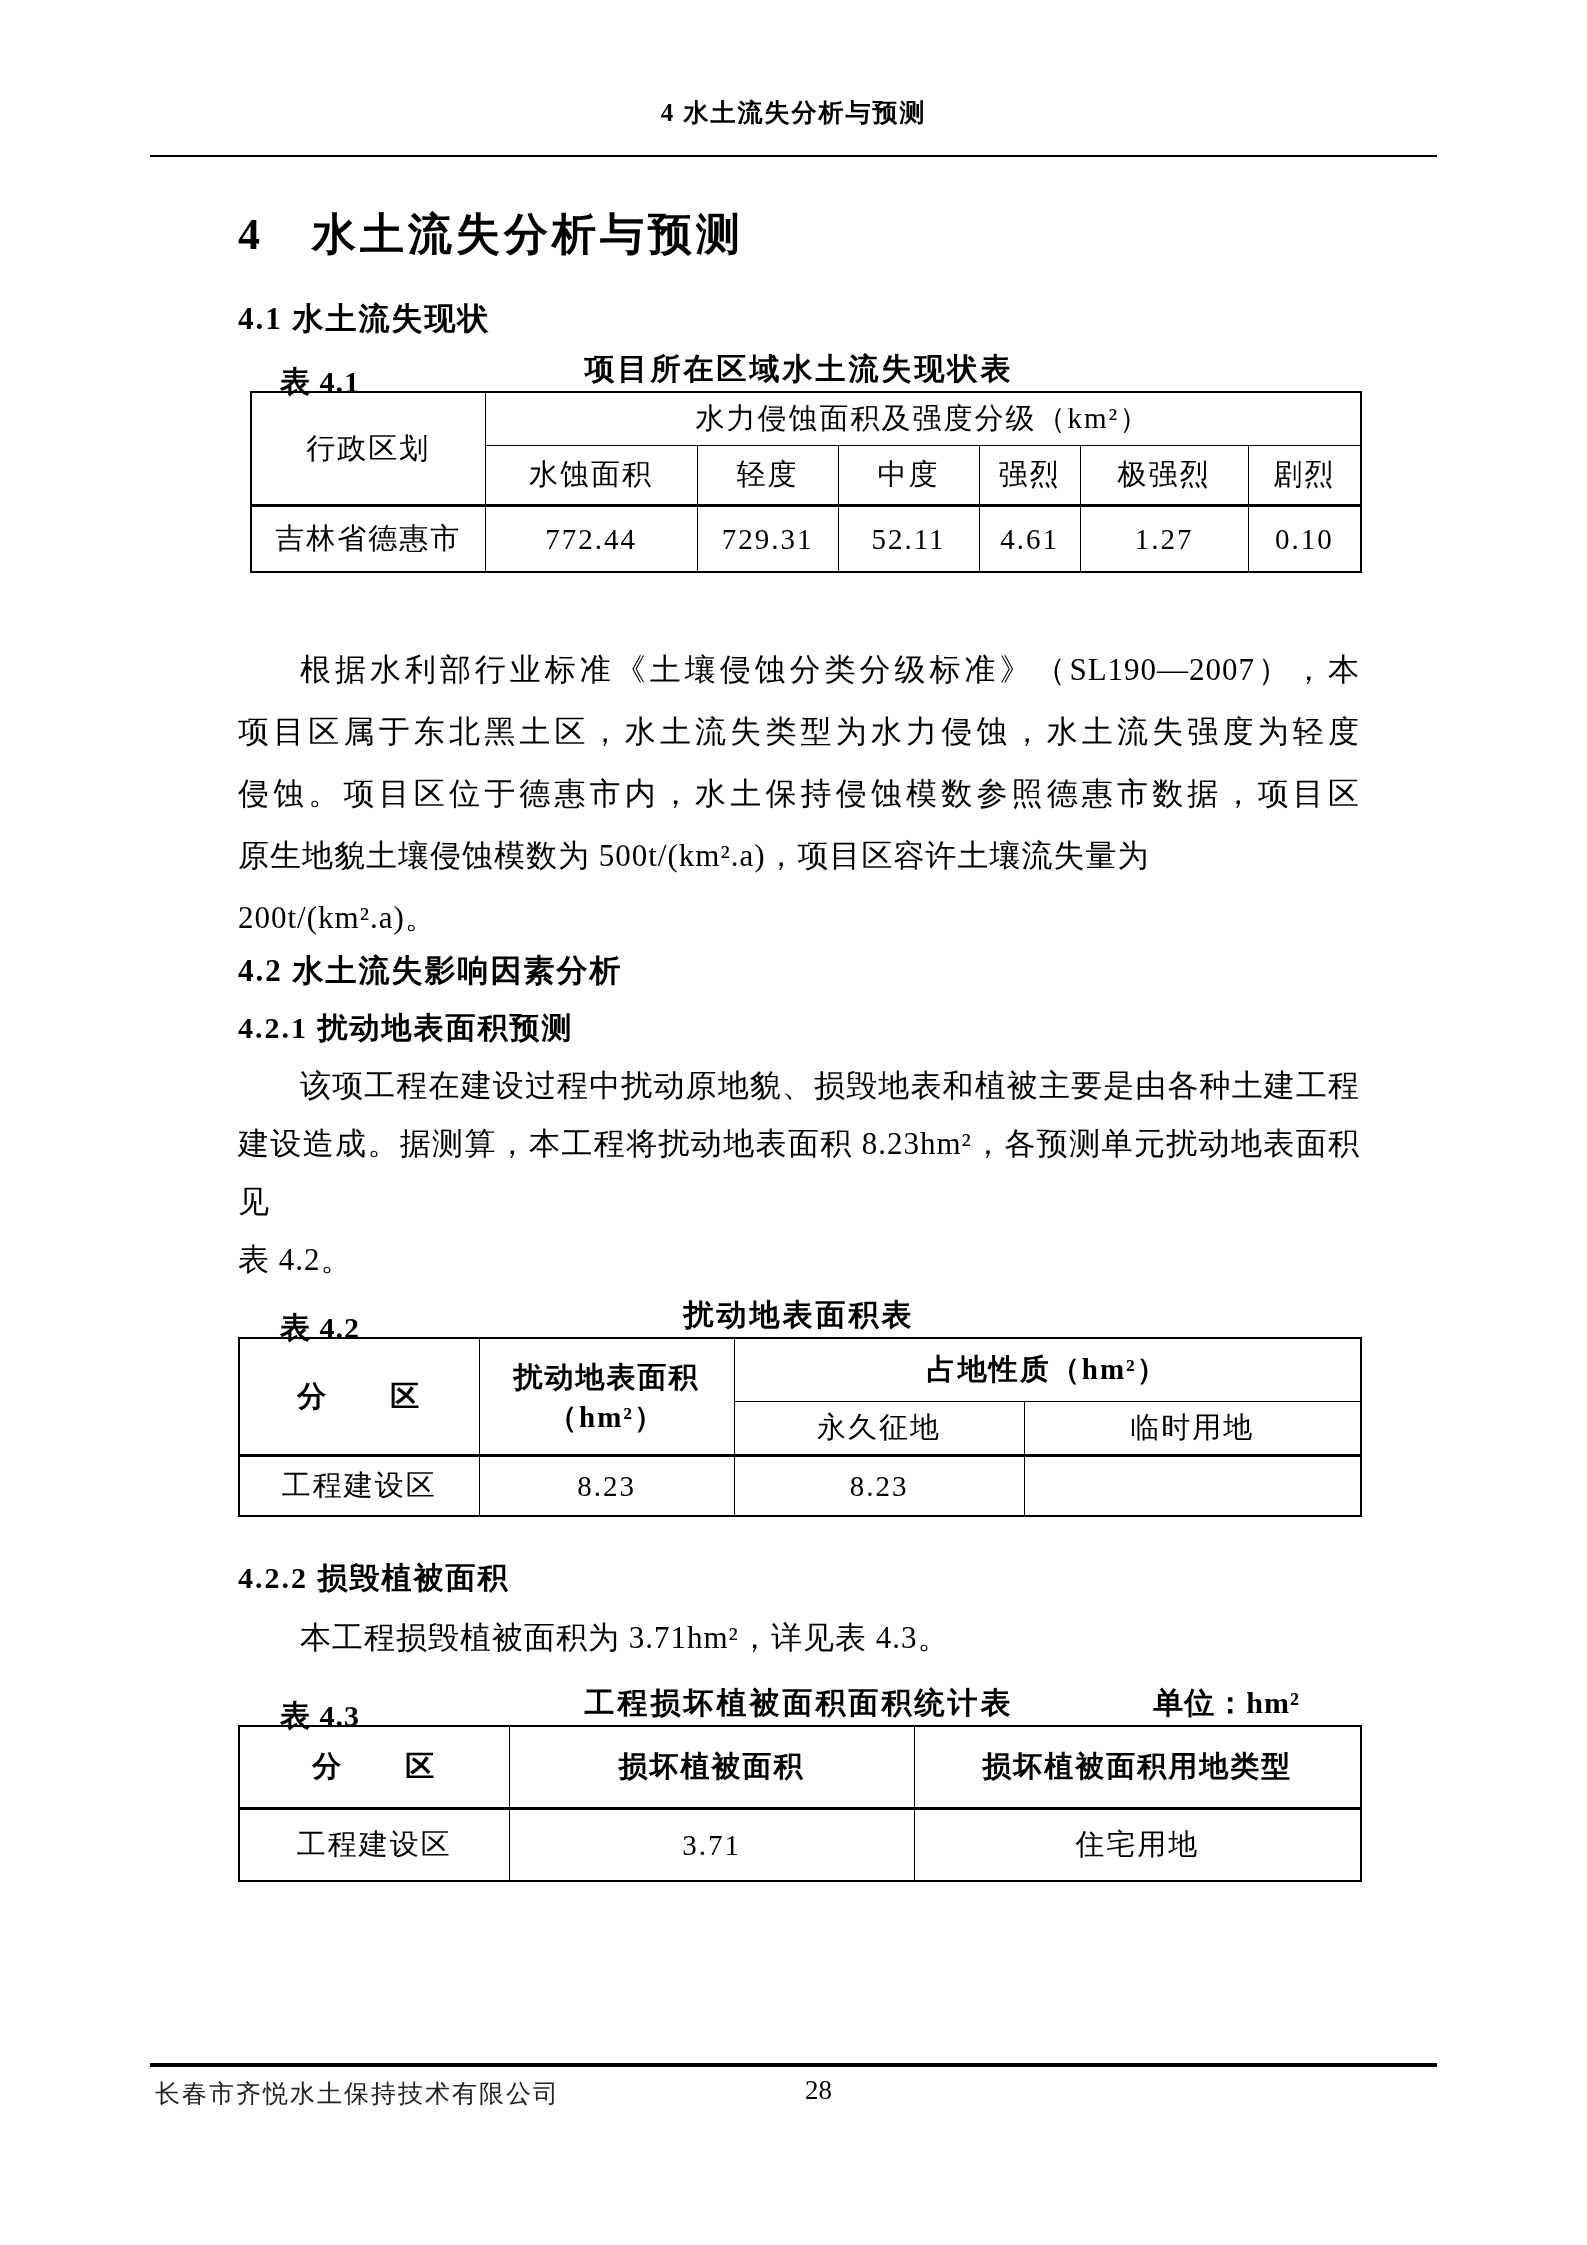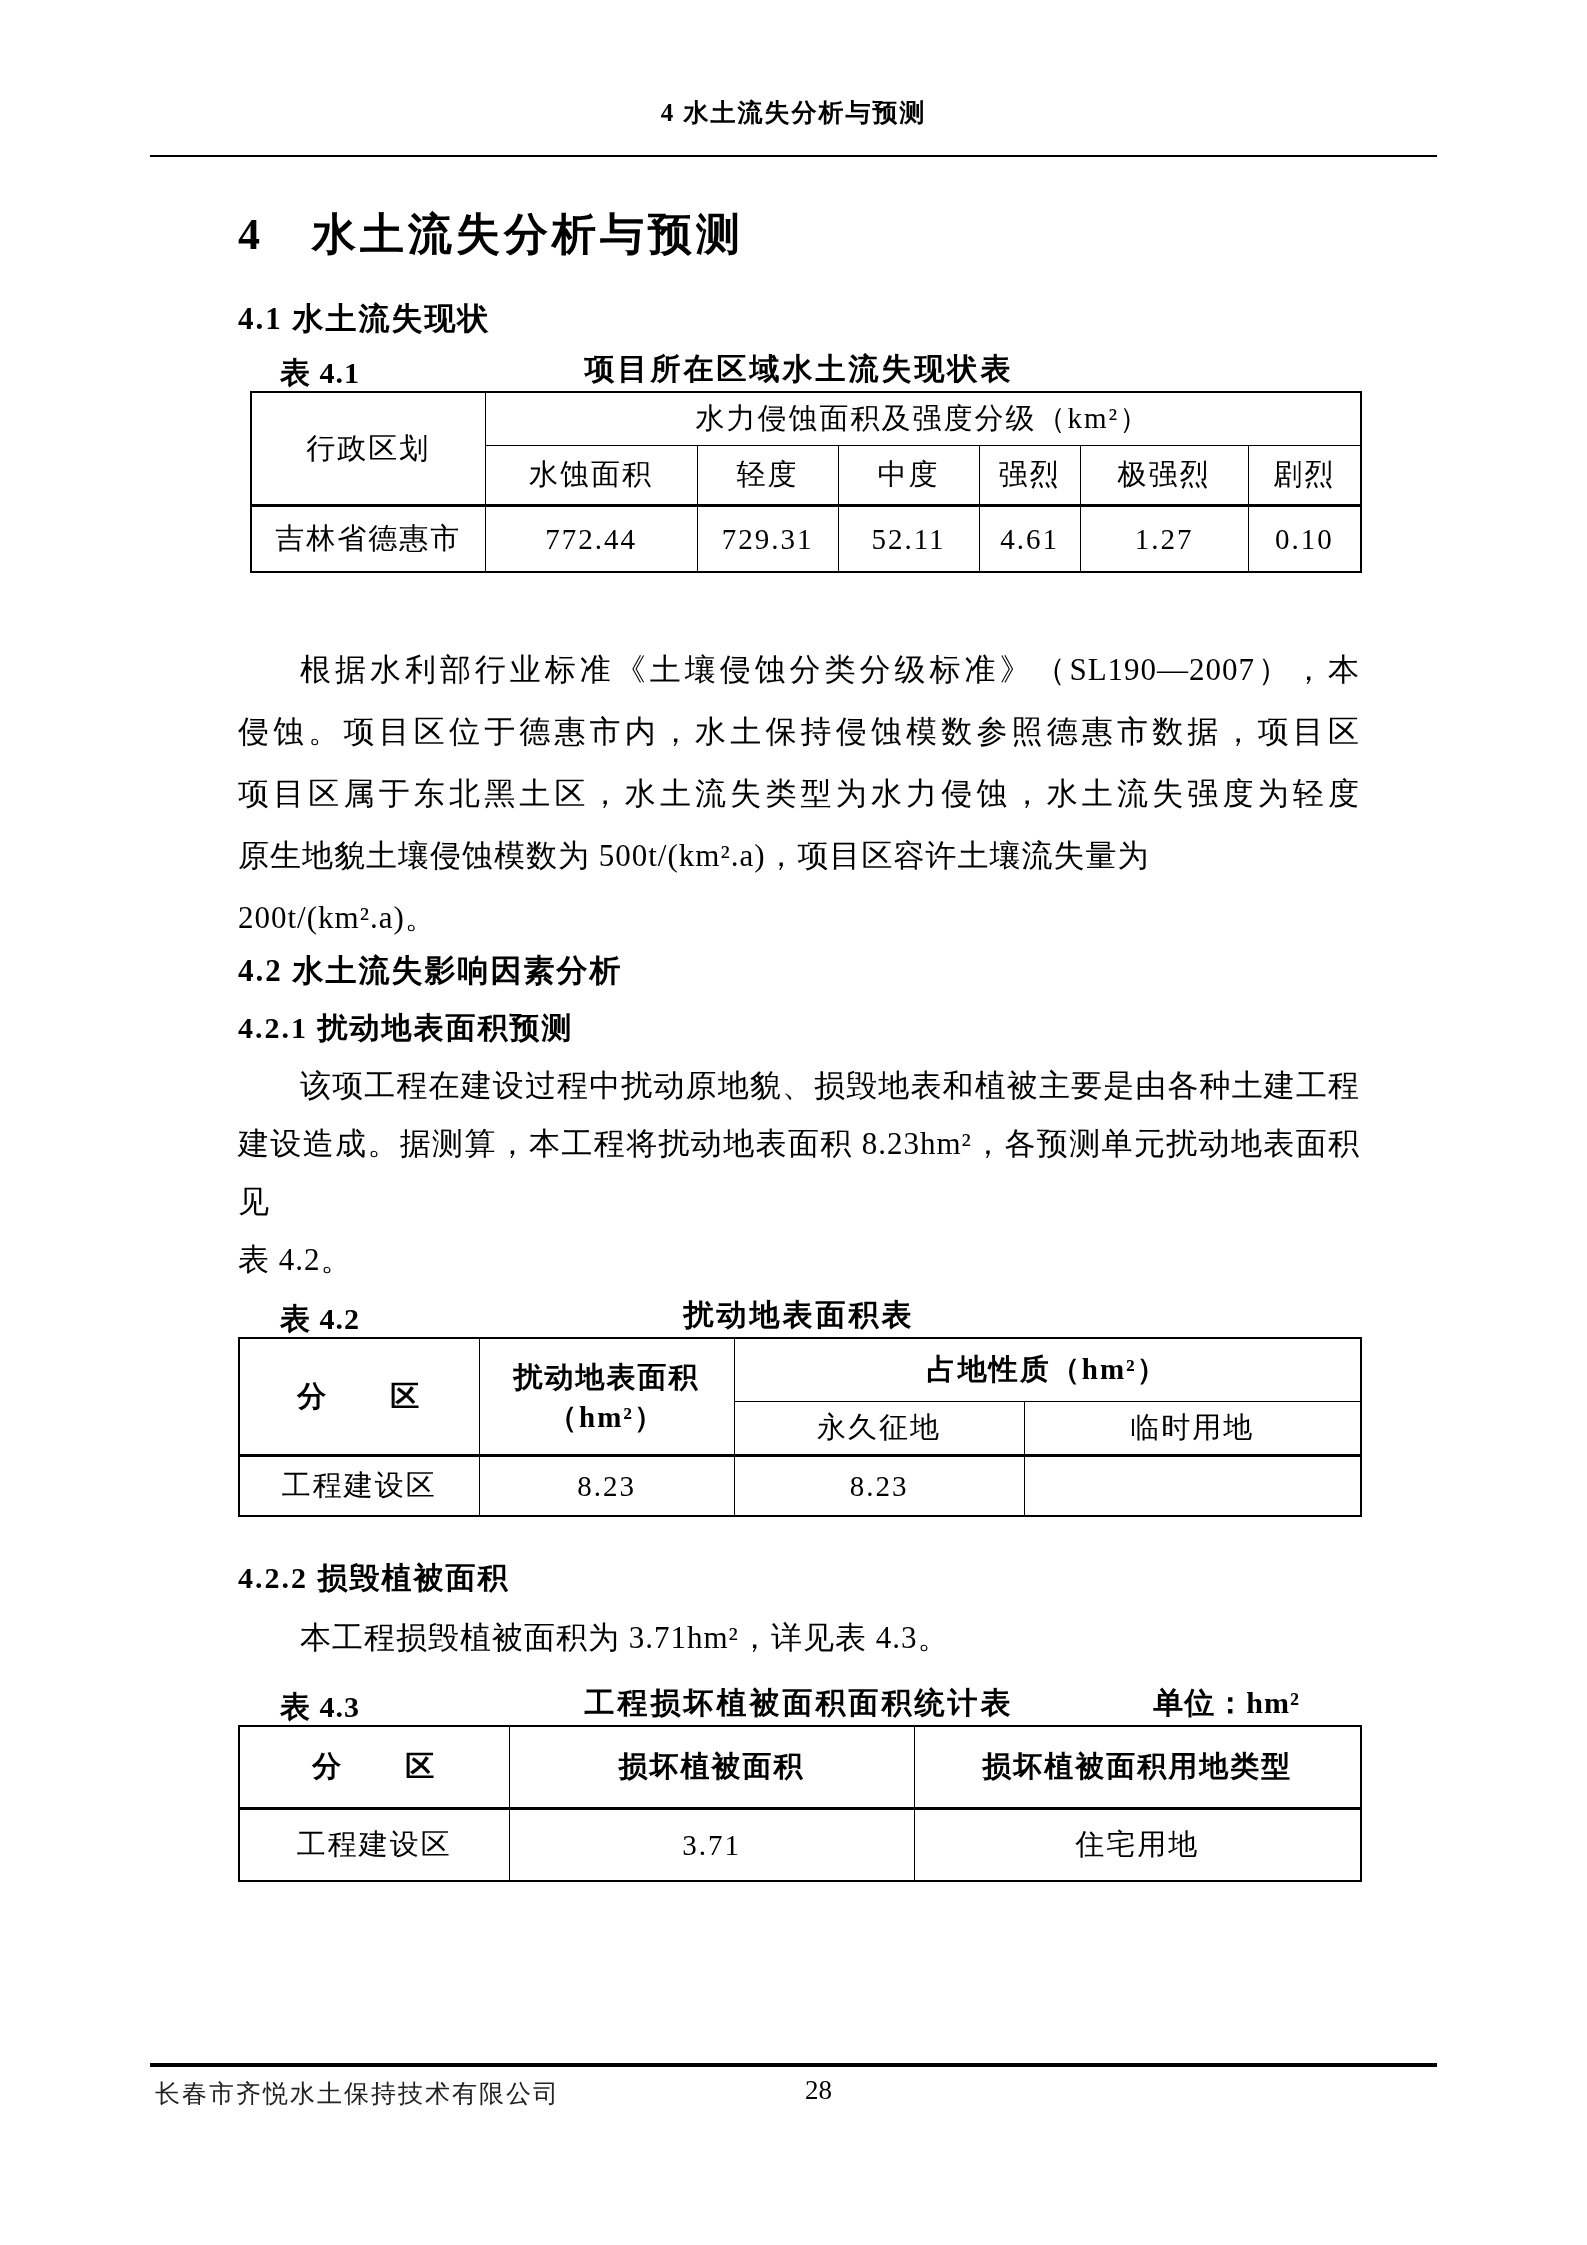--- a/index.html
+++ b/index.html
@@ -52,21 +52,21 @@
   }
   .para.m2 .pline { line-height:62px; }
   .pline.jfull { text-align-last:justify; }
   .pline.indent { text-indent:62px; }
 
   
   .tcap { position:relative; font-size:30px; font-weight:bold; line-height:44px; }
   .tcap.c41 { margin-top:6px; }
   .tcap.c42 { margin-top:4px; }
   .tcap.c43 { margin-top:14px; }
-  .tcap .lbl { position:absolute; left:42px; top:4px; letter-spacing:1px; }
+  .tcap .lbl { position:absolute; left:42px; top:13px; letter-spacing:1px; }
   .tcap .ttl { text-align:center; letter-spacing:3px; }
   .tcap .unit { position:absolute; right:60px; top:0; letter-spacing:1px; }
 
   
   table.tbl {
     border-collapse:collapse; table-layout:fixed;
     border:2px solid #000;
   }
   table.tbl td {
     border:1px solid #000;
@@ -154,22 +154,22 @@
           <td>52.11</td>
           <td>4.61</td>
           <td>1.27</td>
           <td>0.10</td>
         </tr>
       </tbody>
     </table>
 
     <div class="para m2">
       <div class="pline jfull indent">根据水利部行业标准《土壤侵蚀分类分级标准》（SL190—2007），本</div>
+      <div class="pline jfull">项目区属于东北黑土区，水土流失类型为水力侵蚀，水土流失强度为轻度</div>
       <div class="pline jfull">侵蚀。项目区位于德惠市内，水土保持侵蚀模数参照德惠市数据，项目区</div>
-      <div class="pline jfull">项目区属于东北黑土区，水土流失类型为水力侵蚀，水土流失强度为轻度</div>
       <div class="pline">原生地貌土壤侵蚀模数为 500t/(km².a)，项目区容许土壤流失量为</div>
       <div class="pline">200t/(km².a)。</div>
     </div>
 
     <div class="h2 tight">4.2 水土流失影响因素分析</div>
 
     <div class="h3">4.2.1 扰动地表面积预测</div>
 
     <div class="para m3">
       <div class="pline jfull indent">该项工程在建设过程中扰动原地貌、损毁地表和植被主要是由各种土建工程</div>

